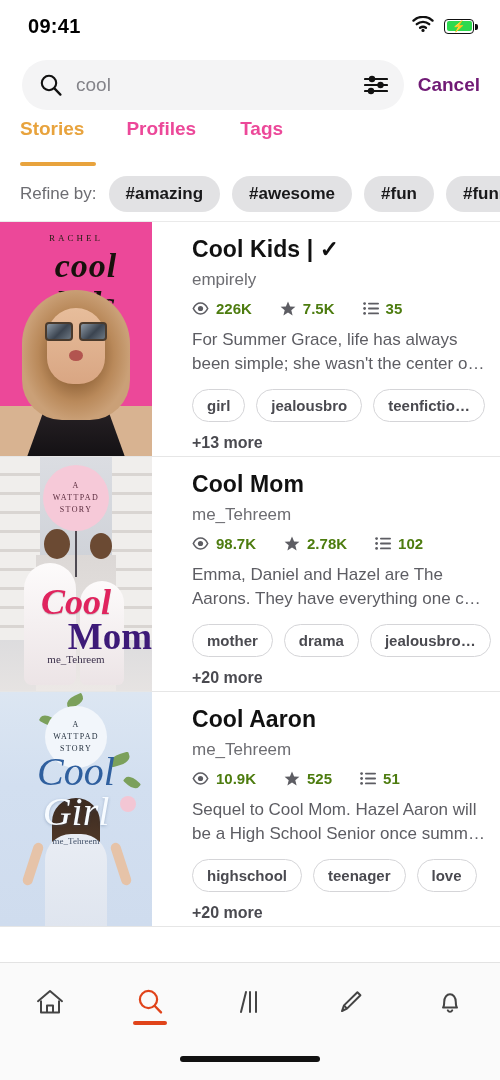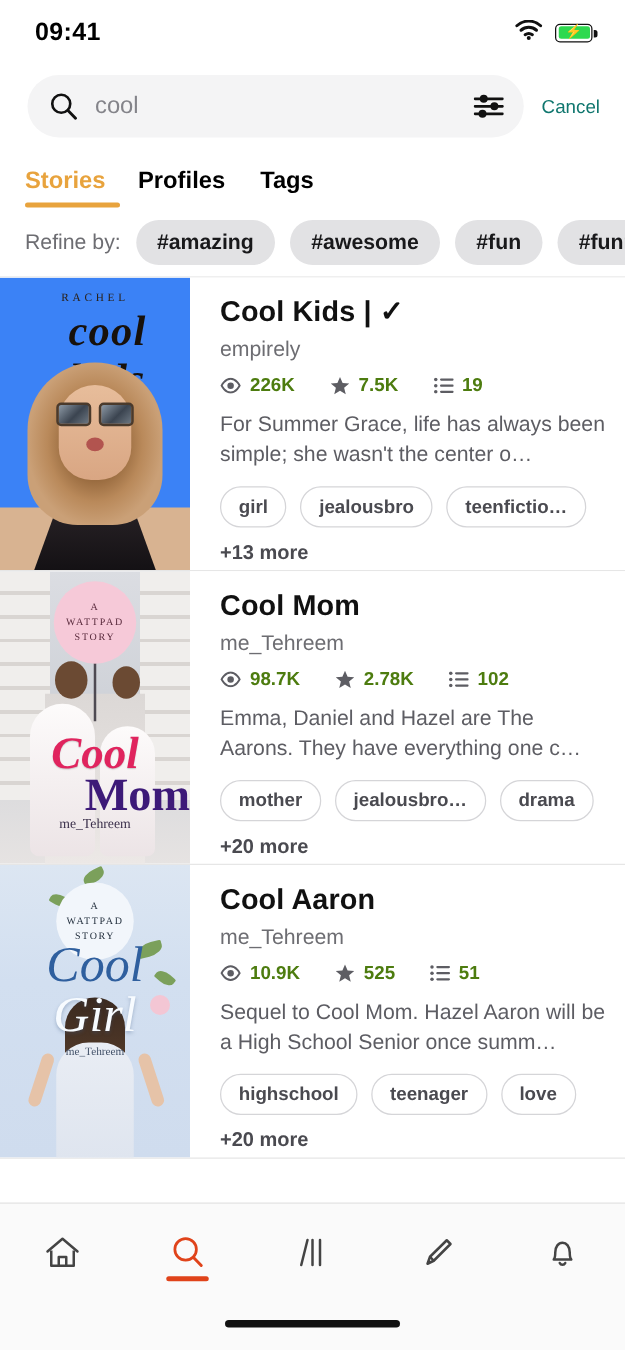--- a/index.html
+++ b/index.html
@@ -61,34 +61,34 @@
     gap:14px;
   }
   .mag{ width:22px; height:22px; flex:0 0 auto; }
   .search-value{
     flex:1;
     font-size:19px;
     color:#84848a;
   }
   .sliders{ width:24px; height:20px; flex:0 0 auto; }
   .cancel{
-    font-size:15px; font-weight:normal; color:#0f766e;
+    font-size:19px; font-weight:bold; color:#701a75;
     white-space:nowrap;
   }
 
   
   .tabs{
-    display:flex; align-items:flex-end;
+    display:flex; 
     height:48px;
     padding:0 0 0 20px;
-    gap:0;
+    gap:16px;
   }
   .tab{
     font-size:19px; font-weight:bold;
-    color:#000000;
+    color:#ec4899;
     padding:0 28px 10px 0;
     position:relative;
   }
   .tab:first-child{ padding-right:26px; }
   .tab.active{ color:#e8a33d; }
   .tab.active::after{
     content:"";
     position:absolute; left:0; right:14px; bottom:0;
     height:4px; background:#e8a33d; border-radius:2px;
   }
@@ -130,21 +130,21 @@
     height:235px;
   }
   .cover{
     width:152px; flex:0 0 152px;
     position:relative;
     overflow:hidden;
   }
   .cover-inner{ position:absolute; inset:0; }
 
   
-  .c1{ background:#3b82f6; }
+  .c1{ background:#ec4899; }
   .c1 .t-small{
     position:absolute; top:11px; left:0; right:0;
     text-align:center;
     font-family:"Liberation Serif", serif;
     font-size:9px; letter-spacing:3px; color:#2a2018;
   }
   .c1 .t-title{
     position:absolute; top:25px; left:0; right:0;
     text-align:center;
     font-family:"Liberation Serif", serif;
@@ -312,20 +312,21 @@
   }
   .c3 .armL{ left:28px; transform:rotate(18deg); }
   .c3 .armR{ right:26px; transform:rotate(-18deg); }
 
   
   .cbody{
     flex:1;
     padding:14px 14px 0 24px;
     min-width:0;
     position:relative;
+    margin-left:16px;
   }
   .ctitle{
     font-size:23px; font-weight:bold; color:#111;
     letter-spacing:.1px;
     white-space:nowrap; overflow:hidden;
   }
   .cauthor{
     margin-top:7px;
     font-size:17px; color:#6d6d72;
   }
@@ -495,21 +496,21 @@
           <span>
             <svg width="16" height="13" viewBox="0 0 16 13">
               <circle cx="1.6" cy="1.6" r="1.4" fill="#5d5d63"></circle>
                 <rect x="5" y="0.7" width="11" height="1.8" rx=".9" fill="#5d5d63"></rect>
               <circle cx="1.6" cy="6.5" r="1.4" fill="#5d5d63"></circle>
                 <rect x="5" y="5.6" width="11" height="1.8" rx=".9" fill="#5d5d63"></rect>
               <circle cx="1.6" cy="11.4" r="1.4" fill="#5d5d63"></circle>
                 <rect x="5" y="10.5" width="11" height="1.8" rx=".9" fill="#5d5d63"></rect>
             </svg>
           </span>
-          <span>19</span>
+          <span>35</span>
         </div>
       </div>
       <div class="cdesc">For Summer Grace, life has always been simple; she wasn't the center o…</div>
       <div class="ctags">
         <div class="tagchip">girl</div>
         <div class="tagchip">jealousbro</div>
         <div class="tagchip">teenfictio…</div>
       </div>
       <div class="cmore">+13 more</div>
     </div>
@@ -567,22 +568,22 @@
               <circle cx="1.6" cy="11.4" r="1.4" fill="#5d5d63"></circle>
                 <rect x="5" y="10.5" width="11" height="1.8" rx=".9" fill="#5d5d63"></rect>
             </svg>
           </span>
           <span>102</span>
         </div>
       </div>
       <div class="cdesc">Emma, Daniel and Hazel are The Aarons. They have everything one c…</div>
       <div class="ctags">
         <div class="tagchip">mother</div>
+        <div class="tagchip">drama</div>
         <div class="tagchip">jealousbro…</div>
-        <div class="tagchip">drama</div>
       </div>
       <div class="cmore">+20 more</div>
     </div>
   </div>
 
   <div class="card">
     <div class="cover">
       <div class="cover-inner c3">
         <div class="girlhair"></div>
         <div class="girlbody"></div>

